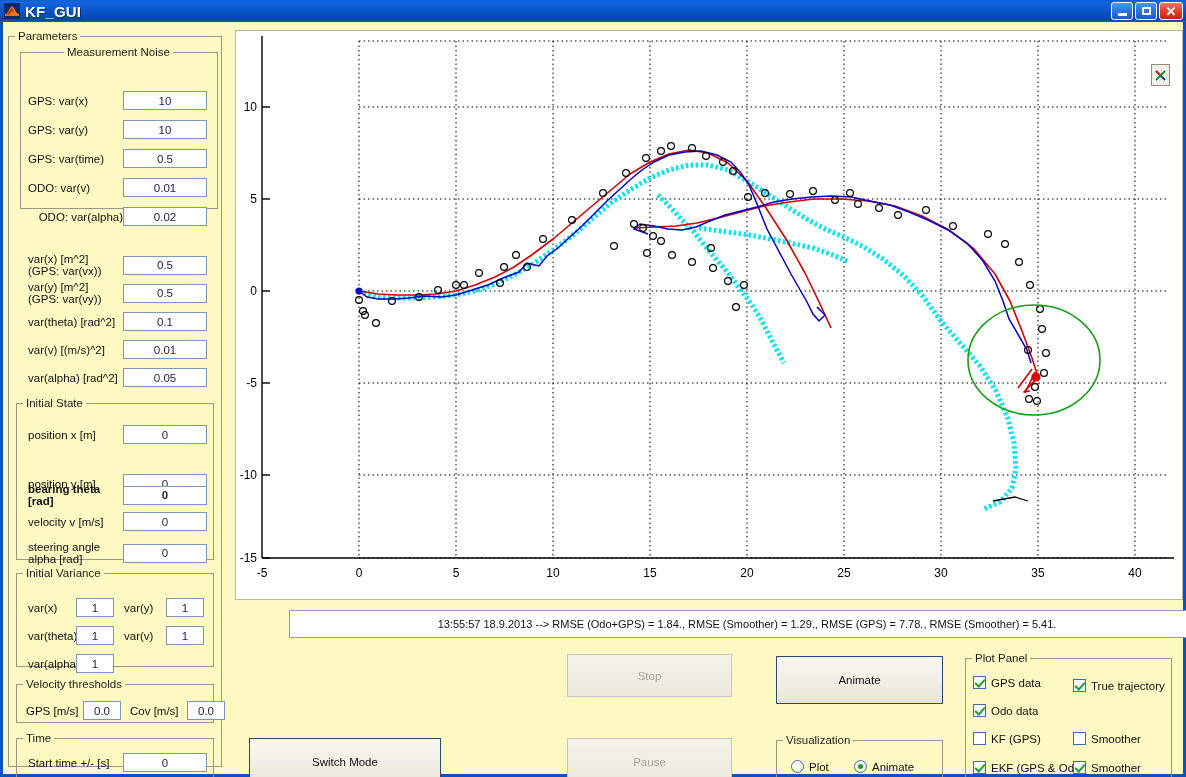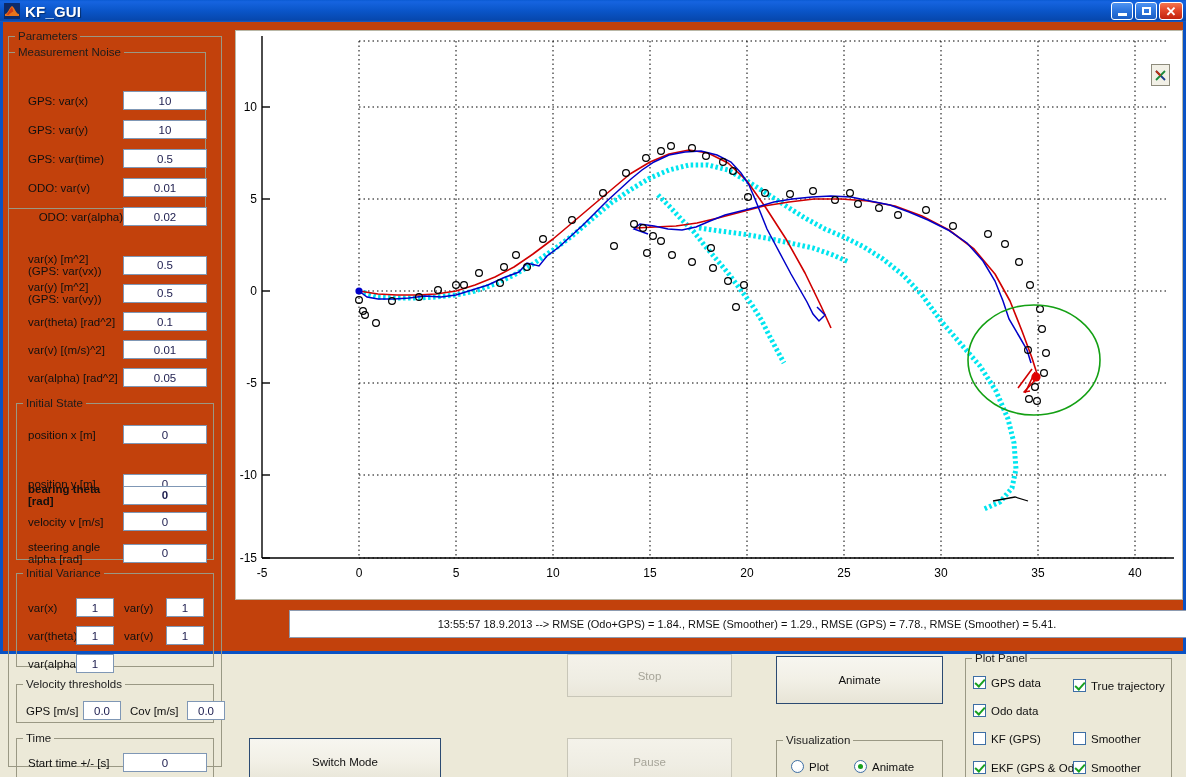--- a/index.html
+++ b/index.html
@@ -71,22 +71,22 @@
   .glyph-max { width: 9px; height: 8px; border: 2px solid #fff; box-sizing: border-box; }
   .glyph-close {
     color: #fff; font-size: 13px; font-weight: bold; line-height: 1;
     font-family: "Liberation Sans", sans-serif;
   }
 
   
   .winbody {
     position: absolute;
     left: 0; top: 22px;
-    width: 1186px; height: 632px;
-    background: #c2410c;
+    width: 1186px; height: 755px;
+    background: #fef9c3;
     border-left: 3px solid #0a52c4;
     border-right: 3px solid #0a52c4;
     border-bottom: 3px solid #0a52c4;
     box-sizing: border-box;
   }
 
   
   .sidebar {
     position: absolute;
     left: 5px; top: 8px;
@@ -265,21 +265,21 @@
   </div>
 
   <div class="winbody">
 
     <div class="sidebar">
 
       <fieldset class="grp" style="left:0px; top:0px; width:214px; height:737px;">
         <legend>Parameters</legend>
       </fieldset>
 
-      <fieldset class="grp" style="left:0; top:16px; width:198px; height:163px;">
+      <fieldset class="grp" style="left:12px; top:16px; width:198px; height:163px;padding-left:37px;">
         <legend>Measurement Noise</legend>
       </fieldset>
       <div class="row" style="left:20px; top:61px;">
         <div class="lbl" style="width:95px;">GPS: var(x)</div>
         <div class="field" style="width:84px;height:19px;">10</div>
       </div>
       <div class="row" style="left:20px; top:90px;">
         <div class="lbl" style="width:95px;">GPS: var(y)</div>
         <div class="field" style="width:84px;height:19px;">10</div>
       </div>

